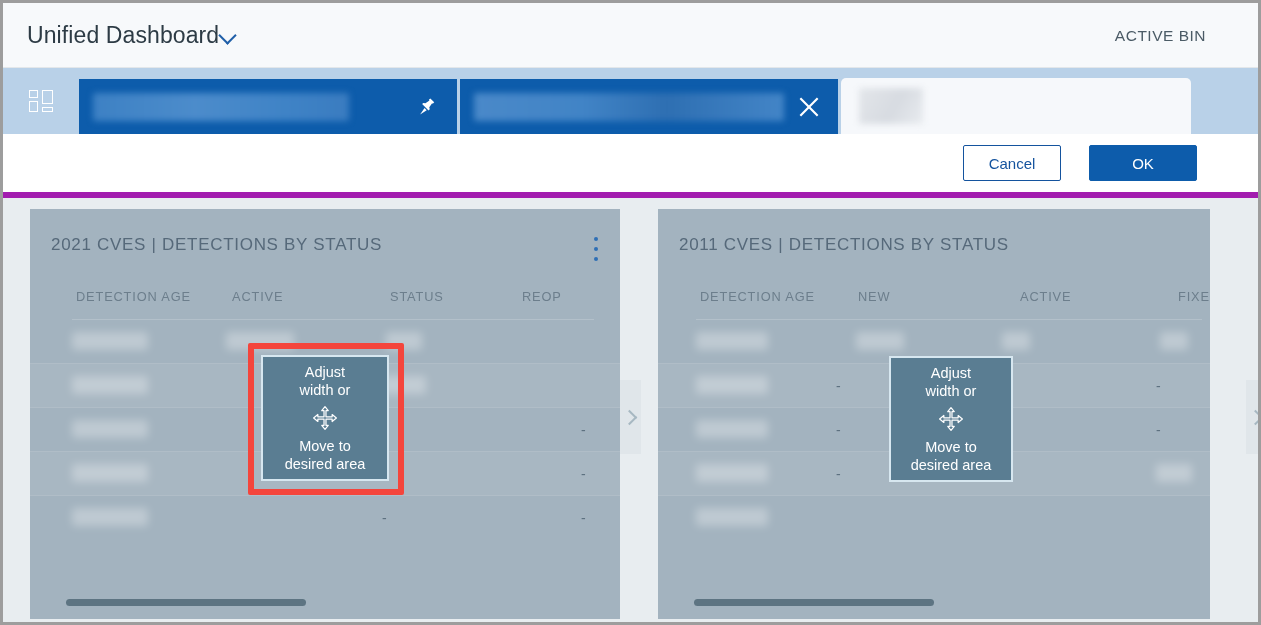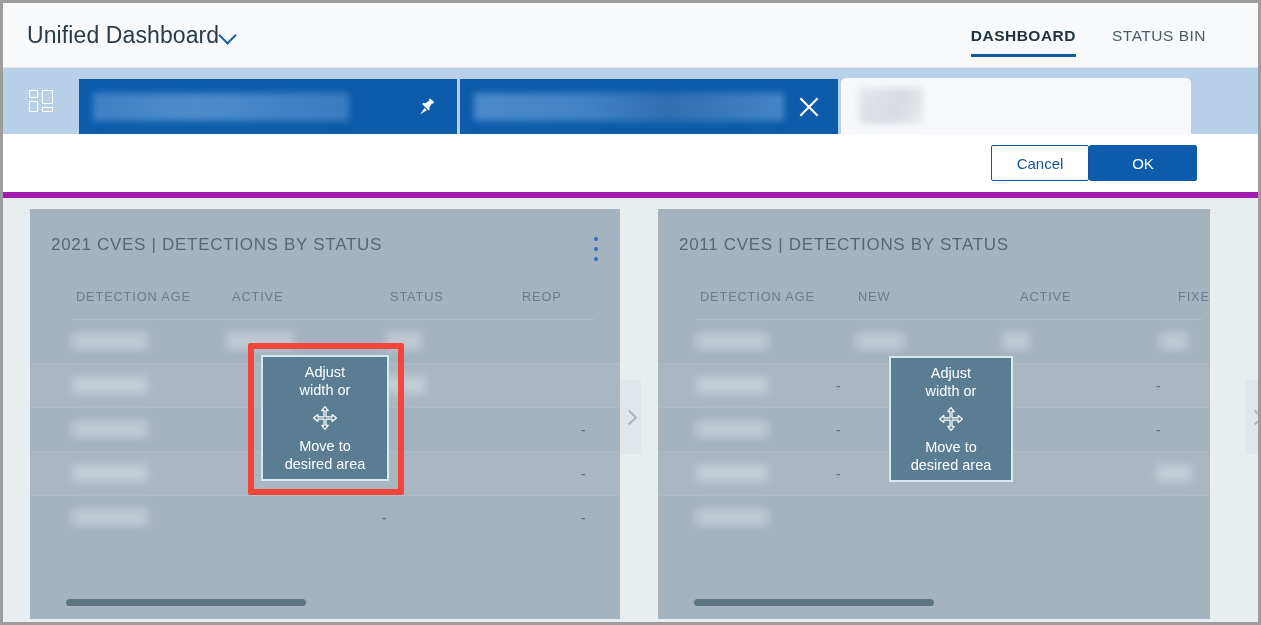--- a/index.html
+++ b/index.html
@@ -178,21 +178,21 @@
   .action-bar {
     position: absolute;
     left: 0; top: 131px;
     width: 1255px;
     height: 58px;
     background: #ffffff;
     display: flex;
     align-items: center;
     justify-content: flex-end;
     padding-right: 61px;
-    gap: 0;
+    gap: 28px;
   }
   .btn {
     height: 36px;
     min-width: 98px;
     font-size: 15px;
     border-radius: 2px;
     cursor: pointer;
     display: flex;
     align-items: center;
     justify-content: center;
@@ -368,22 +368,21 @@
 
 <div class="window">
 
   <div class="header">
     <div class="header-title-wrap">
       <div class="header-title">Unified Dashboard</div>
       <div class="chevron-down"></div>
     </div>
 
     <div class="nav-tabs">
-      <div class="nav-tab active">DASHBOARD</div>
-      <div class="nav-tab">STATUS BIN</div>
+      <div class="nav-tab">ACTIVE BIN</div>
     </div>
   </div>
 
   <div class="toolbar">
     <div class="toolbar-icon-cell">
       <div class="grid-icon">
         <i></i>
           <i></i>
           <i></i>
           <i></i>

